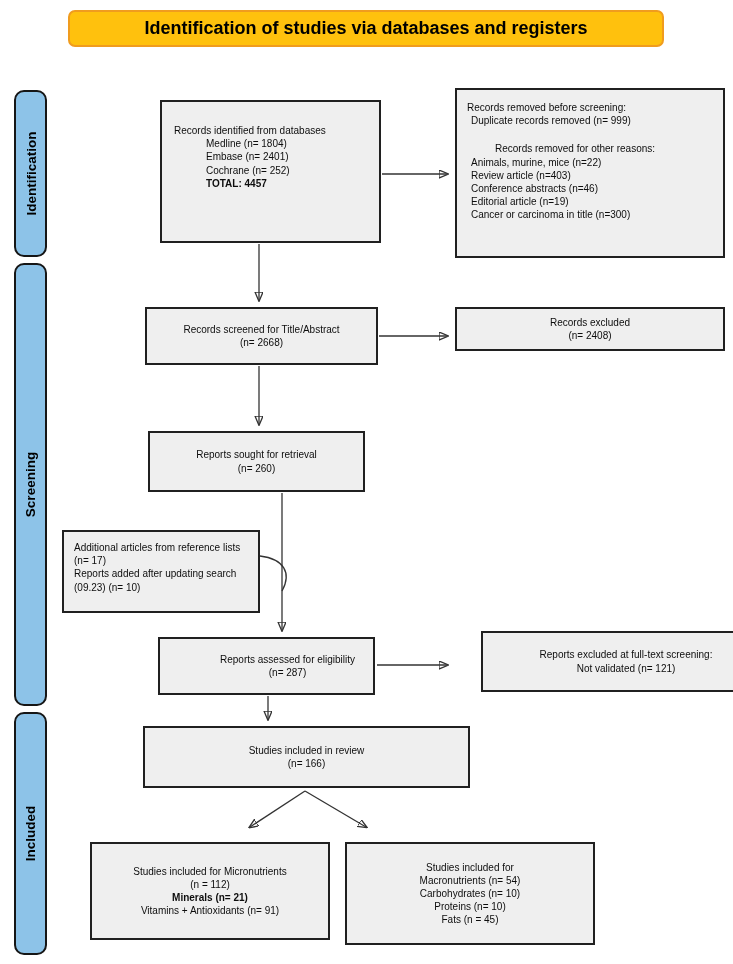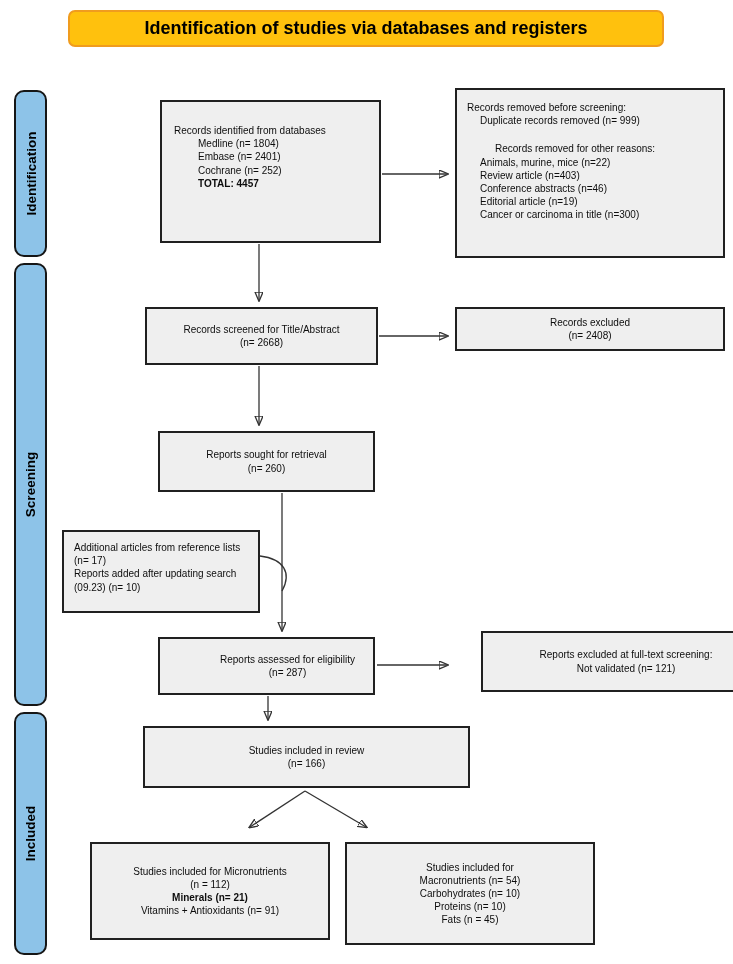--- a/index.html
+++ b/index.html
@@ -25,27 +25,27 @@
   .bar.screen{top:263px;height:443px;}
   .bar.incl{top:712px;height:243px;}
   
   .bx{
     position:absolute;background:#EFEFEF;border:2px solid #202020;
     font-size:10px;line-height:1.32;box-sizing:border-box;color:#0d0d0d;
   }
   .bx.center{display:flex;flex-direction:column;align-items:center;justify-content:center;text-align:center;}
   .bold{font-weight:bold;}
   .b1{left:160px;top:100px;width:221px;height:143px;padding:22px 10px 0 12px;}
-  .b1 .ind{margin-left:24px;}
+  .b1 .ind{margin-left:32px;}
   .b2{left:455px;top:88px;width:270px;height:170px;padding:11px 6px 0 10px;}
-  .b2 .ind{margin-left:13px;}
+  .b2 .ind{margin-left:4px;}
   .b2 .ind2{margin-left:28px;margin-top:15px;}
   .b3{left:145px;top:307px;width:233px;height:58px;}
   .b4{left:455px;top:307px;width:270px;height:44px;}
-  .b5{left:158px;top:431px;width:217px;height:61px;}
+  .b5{left:148px;top:431px;width:217px;height:61px;}
   .b6{left:62px;top:530px;width:198px;height:83px;padding:9px 8px 0 10px;}
   .b7{left:158px;top:637px;width:217px;height:58px;padding-left:42px;}
   .b8{left:481px;top:631px;width:290px;height:61px;}
   .b9{left:143px;top:726px;width:327px;height:62px;}
   .b10{left:90px;top:842px;width:240px;height:98px;}
   .b11{left:345px;top:842px;width:250px;height:103px;}
   .arrows{position:absolute;left:0;top:0;width:733px;height:964px;pointer-events:none;}
   .arrows path,.arrows line{stroke:#333;stroke-width:1.3;fill:none;}
 </style>
 </head>

